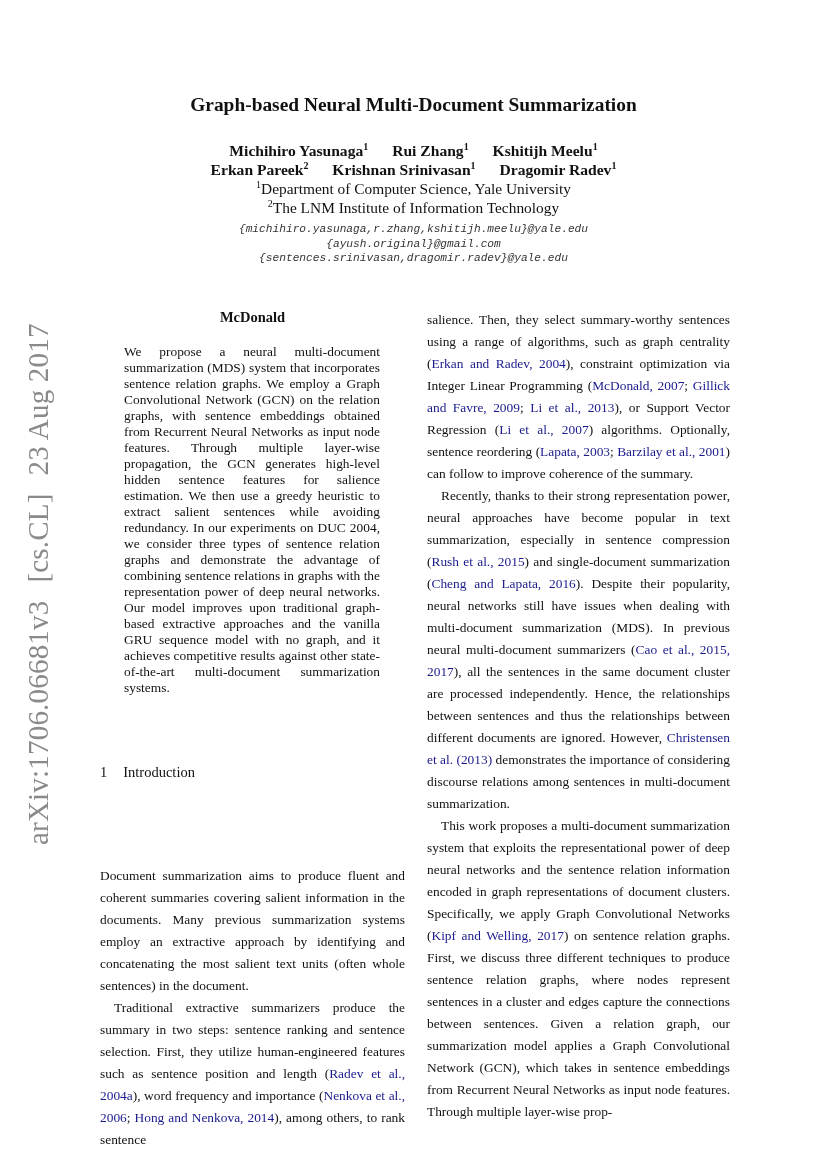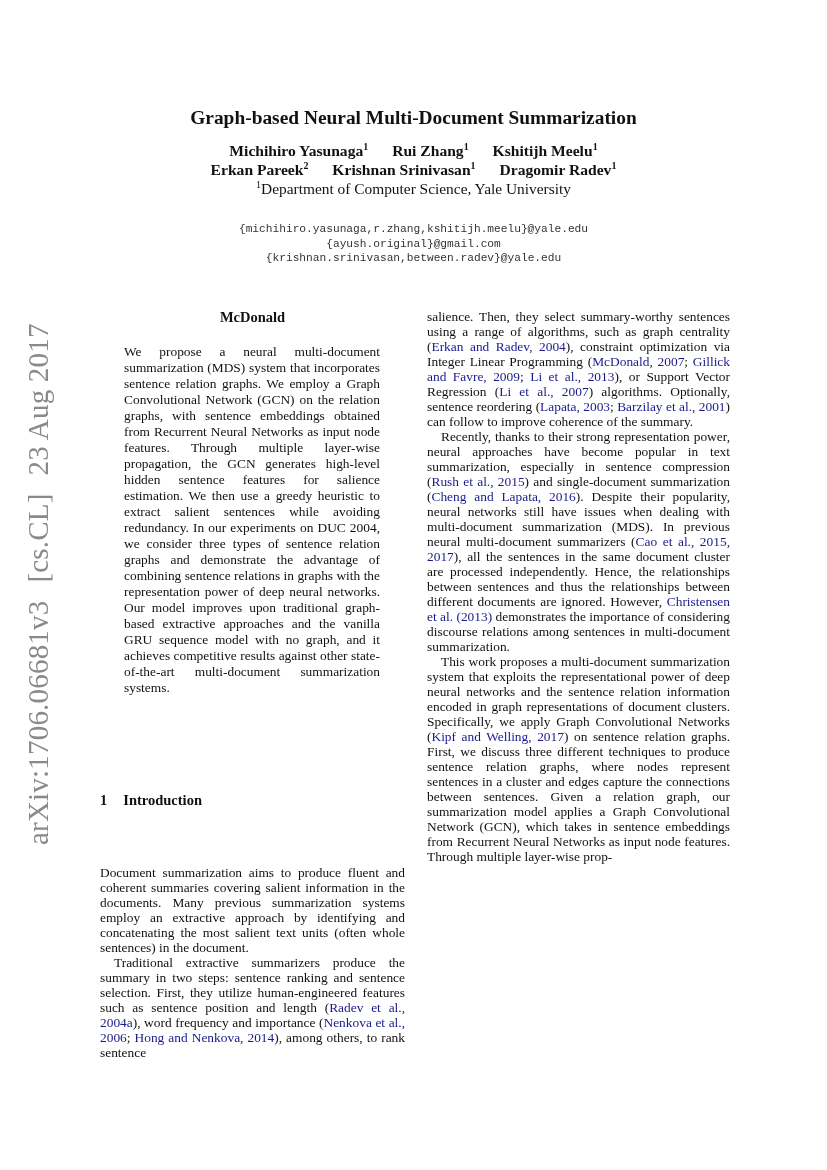--- a/index.html
+++ b/index.html
@@ -8,49 +8,49 @@
     font-family: "Liberation Serif", "DejaVu Serif", serif; color: #111;
   }
   .arxiv-stamp {
     position: absolute; left: 22px; top: 845px;
     transform: rotate(-90deg); transform-origin: left top;
     font-size: 29px; color: #8a8a8a; white-space: nowrap; letter-spacing: 0.2px;
   }
   .arxiv-stamp .gap { display: inline-block; width: 18px; }
   .title {
     position: absolute; left: 0; width: 827px; top: 94px; text-align: center;
-    font-weight: bold; font-size: 19.4px; margin-top: 13px;
+    font-weight: bold; font-size: 19.4px;
   }
   .authors {
     position: absolute; left: 0; width: 827px; top: 141px; text-align: center;
     font-size: 15.6px; line-height: 19px;
   }
   .authors .name { font-weight: bold; margin: 0 10px; }
   .authors sup { font-size: 10px; vertical-align: 6px; line-height: 0; }
   .affil { font-weight: normal; font-size: 15.4px; }
   .emails {
     position: absolute; left: 0; width: 827px; top: 222px; text-align: center;
     font-family: "Liberation Mono", "DejaVu Sans Mono", monospace;
-    font-size: 11.2px; line-height: 14.7px; color: #333;
+    font-size: 11.2px; line-height: 14.7px; color: #333; font-style: italic;
   }
-  .col { position: absolute; font-size: 13.4px; line-height: 15px; text-align: justify; }
+  .col { position: absolute; font-size: 13.4px; line-height: 22px; text-align: justify; }
   .col p { margin: 0; hyphens: manual; }
   .col .indent { text-indent: 14px; }
   .left-col { left: 100px; width: 305px; }
   .right-col { left: 427px; width: 303px; top: 309px; }
   .abstract-head {
     position: absolute; left: 100px; width: 305px; top: 309px; text-align: center;
     font-weight: bold; font-size: 14.5px;
   }
   .abstract-body {
     position: absolute; left: 124px; width: 256px; top: 344px;
     font-size: 13.4px; line-height: 16px; text-align: justify;
   }
   .section-head {
-    position: absolute; left: 100px; top: 792px; font-weight: bold; font-size: 14.5px;
+    position: absolute; left: 100px; top: 764px; font-weight: normal; font-size: 14.5px;
   }
   .section-head .num { margin-right: 16px; }
   .intro { top: 820px; margin-top: 45px; }
   .cite { color: #1a1a8c; }
 </style>
 </head>
 <body>
 
 <div class="arxiv-stamp">
   <span>arXiv:1706.06681v3</span><span class="gap"></span><span>[cs.CL]</span><span class="gap"></span><span>23 Aug 2017</span>
@@ -63,26 +63,27 @@
     <span class="name"><span>Michihiro Yasunaga</span><sup>1</sup></span>
     <span class="name"><span>Rui Zhang</span><sup>1</sup></span>
     <span class="name"><span>Kshitijh Meelu</span><sup>1</sup></span>
   </div>
   <div>
     <span class="name"><span>Erkan Pareek</span><sup>2</sup></span>
     <span class="name"><span>Krishnan Srinivasan</span><sup>1</sup></span>
     <span class="name"><span>Dragomir Radev</span><sup>1</sup></span>
   </div>
   <div class="affil"><sup>1</sup><span>Department of Computer Science, Yale University</span></div>
+  <div class="affil"><sup>2</sup><span>The LNM Institute of Information Technology</span></div>
 </div>
 
 <div class="emails">
   <div>{michihiro.yasunaga,r.zhang,kshitijh.meelu}@yale.edu</div>
   <div>{ayush.original}@gmail.com</div>
-  <div>{krishnan.srinivasan,between.radev}@yale.edu</div>
+  <div>{sentences.srinivasan,dragomir.radev}@yale.edu</div>
 </div>
 
 <div class="abstract-head">McDonald</div>
 <div class="abstract-body">We propose a neural multi-document summarization (MDS) system that incorporates sentence relation graphs. We employ a Graph Convolutional Network (GCN) on the relation graphs, with sentence embeddings obtained from Recurrent Neural Networks as input node features. Through multiple layer-wise propagation, the GCN generates high-level hidden sentence features for salience estimation. We then use a greedy heuristic to extract salient sentences while avoiding redundancy. In our experiments on DUC 2004, we consider three types of sentence relation graphs and demonstrate the advantage of combining sentence relations in graphs with the representation power of deep neural networks. Our model improves upon traditional graph-based extractive approaches and the vanilla GRU sequence model with no graph, and it achieves competitive results against other state-of-the-art multi-document summarization systems.</div>
 
 <div class="section-head">
   <span class="num">1</span><span>Introduction</span>
 </div>
 
 <div class="col left-col intro">

